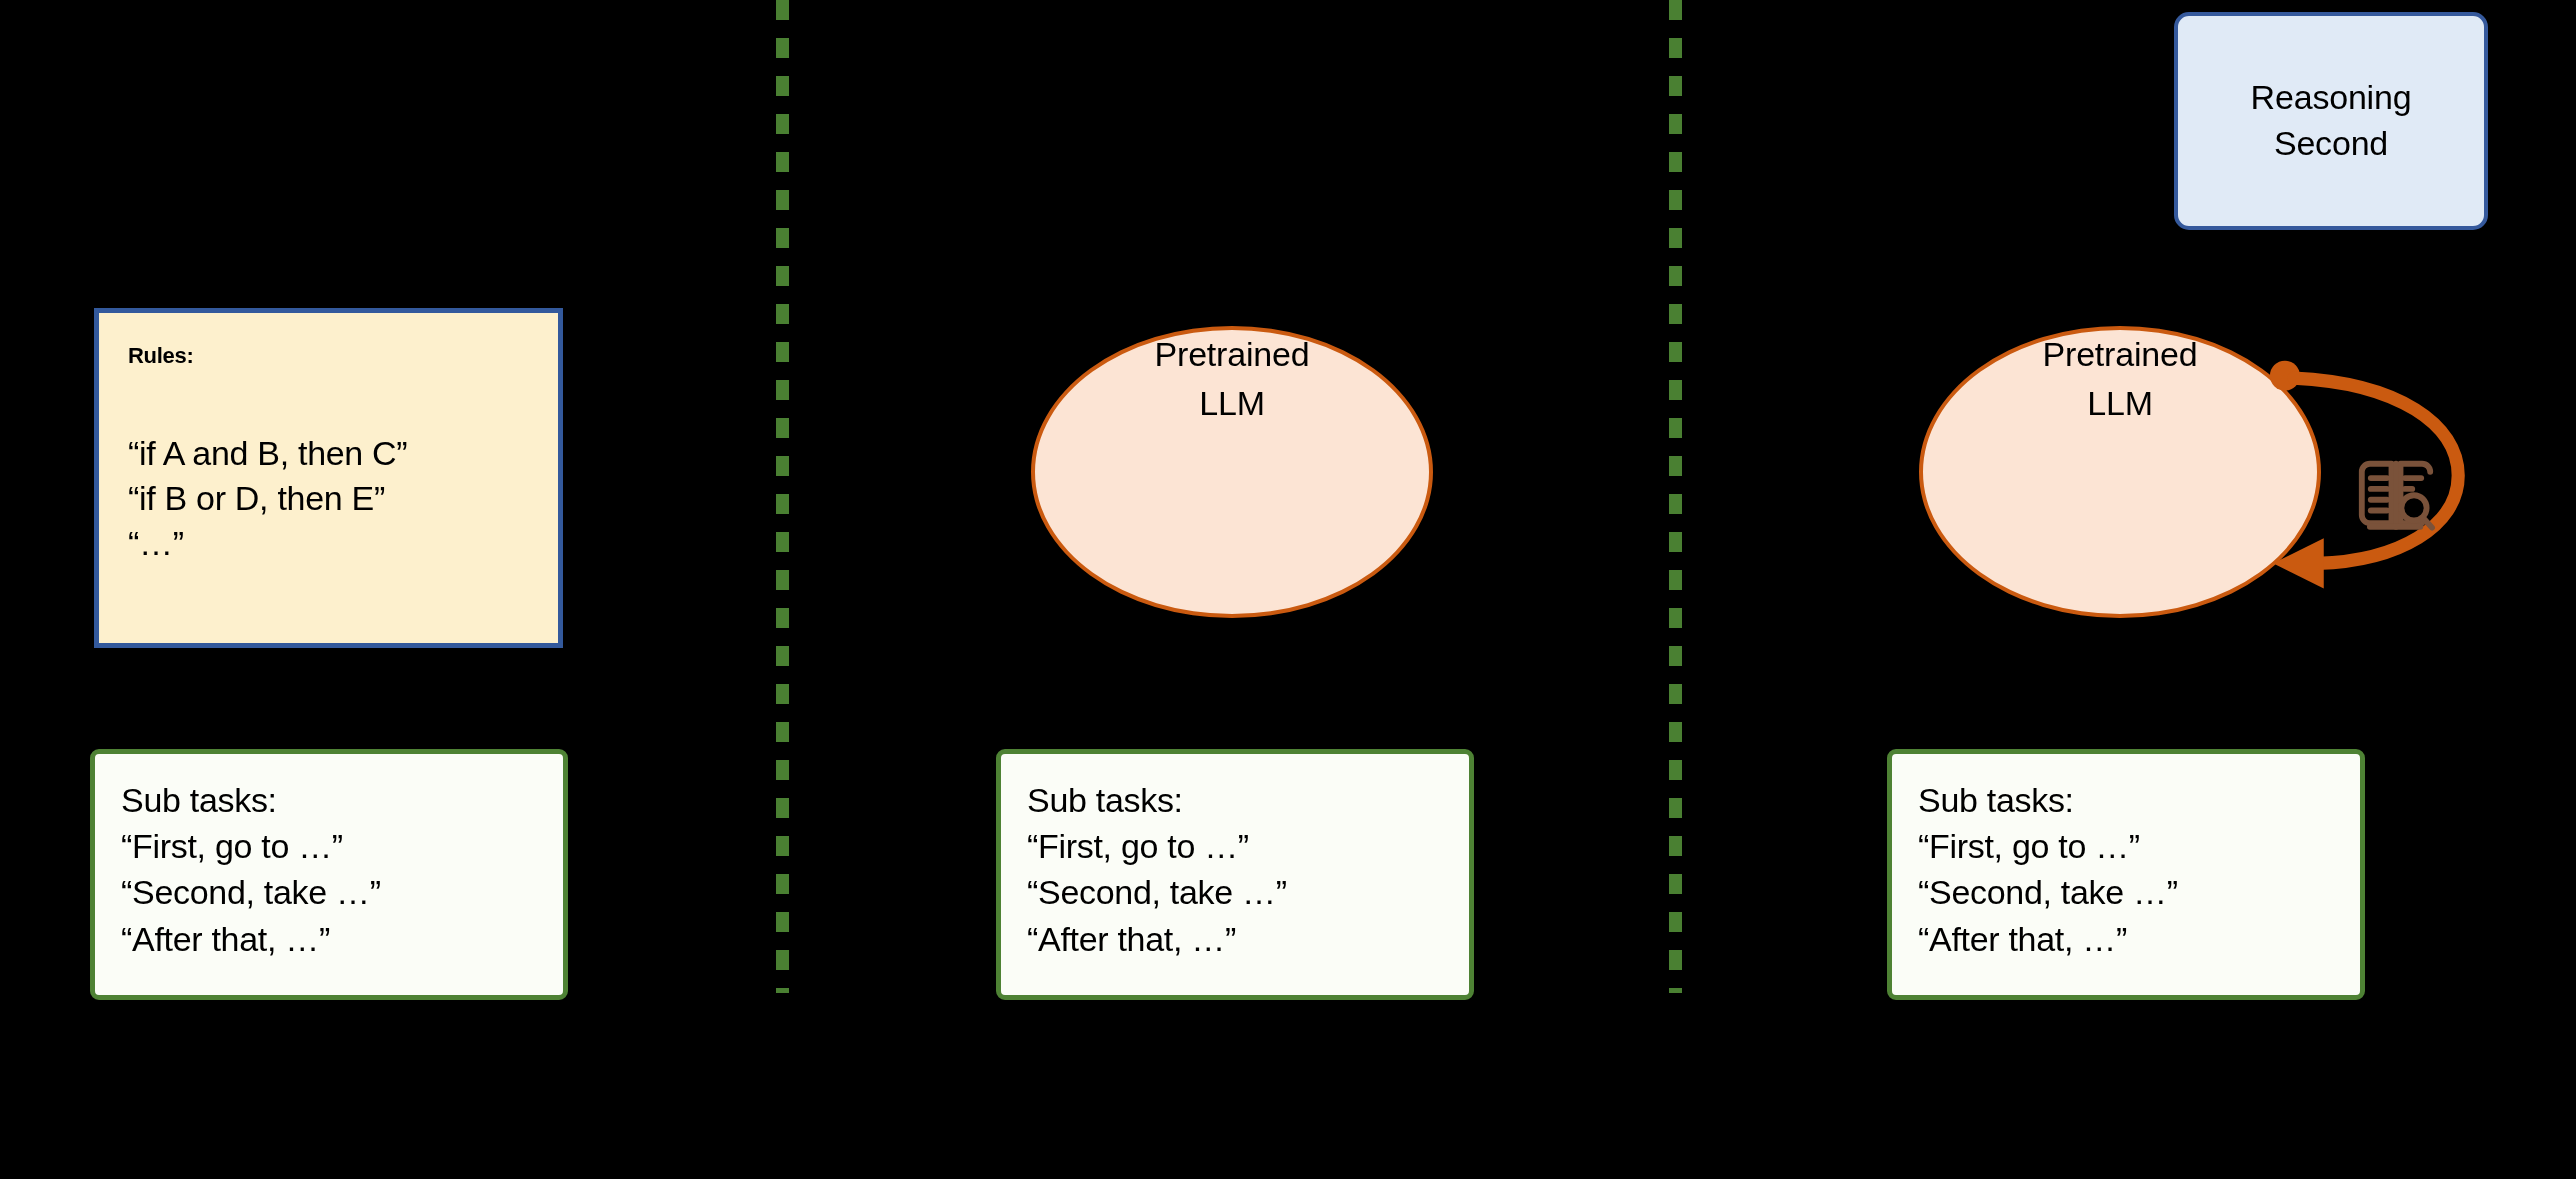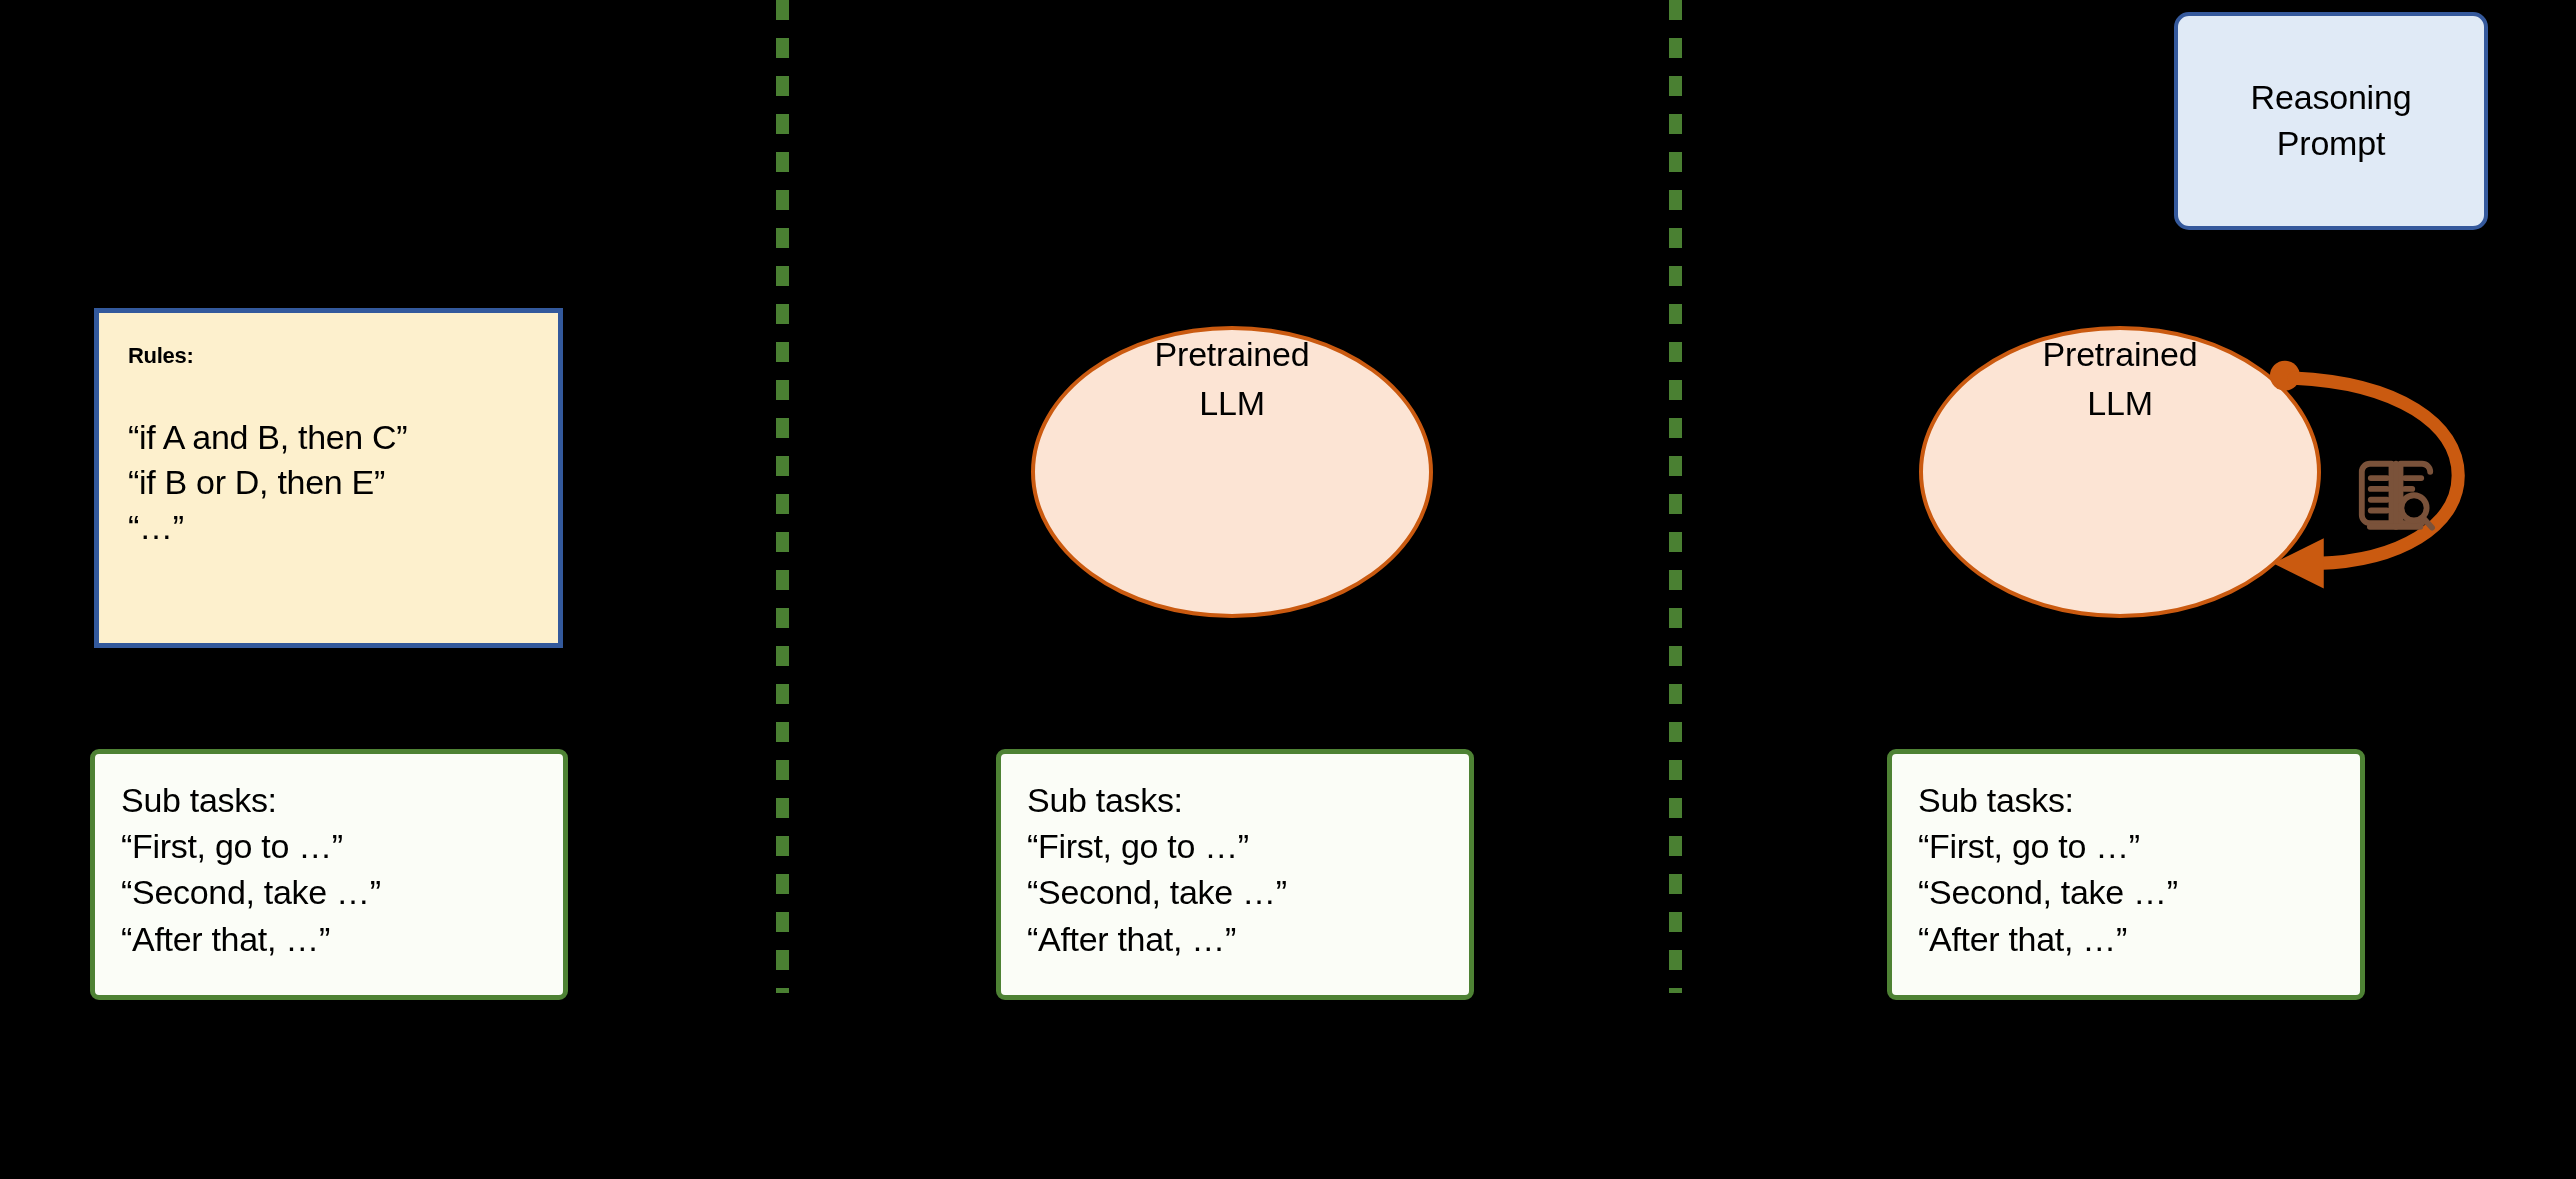--- a/index.html
+++ b/index.html
@@ -50,21 +50,21 @@
     padding: 31px 24px 0 29px;
   }
   #rules-title {
     font-size: 22px;
     font-weight: bold;
     color: #000000;
     line-height: 1.05;
     letter-spacing: -0.3px;
   }
   #rules-lines {
-    margin-top: 48px;
+    margin-top: 64px;
     font-size: 34px;
     color: #000000;
     line-height: 1.32;
     letter-spacing: -0.3px;
   }
   #rules-lines div { white-space: nowrap; }
 
   
   .subtasks-box {
     position: absolute;
@@ -172,21 +172,21 @@
 
   <div class="subtasks-box" id="subtasks-middle">
     <div>Sub tasks:</div>
     <div>“First, go to …”</div>
     <div>“Second, take …”</div>
     <div>“After that, …”</div>
   </div>
 
   <div id="reasoning-prompt">
     <div>Reasoning</div>
-    <div>Prompt</div>
+    <div>Second</div>
   </div>
 
   <div class="llm-ellipse" id="llm-right">
     <div>Pretrained</div>
     <div>LLM</div>
   </div>
 
   <svg id="feedback-loop" viewBox="0 0 420 420">
 
     <circle cx="40" cy="48" r="25" fill="#ca5a10"></circle>

